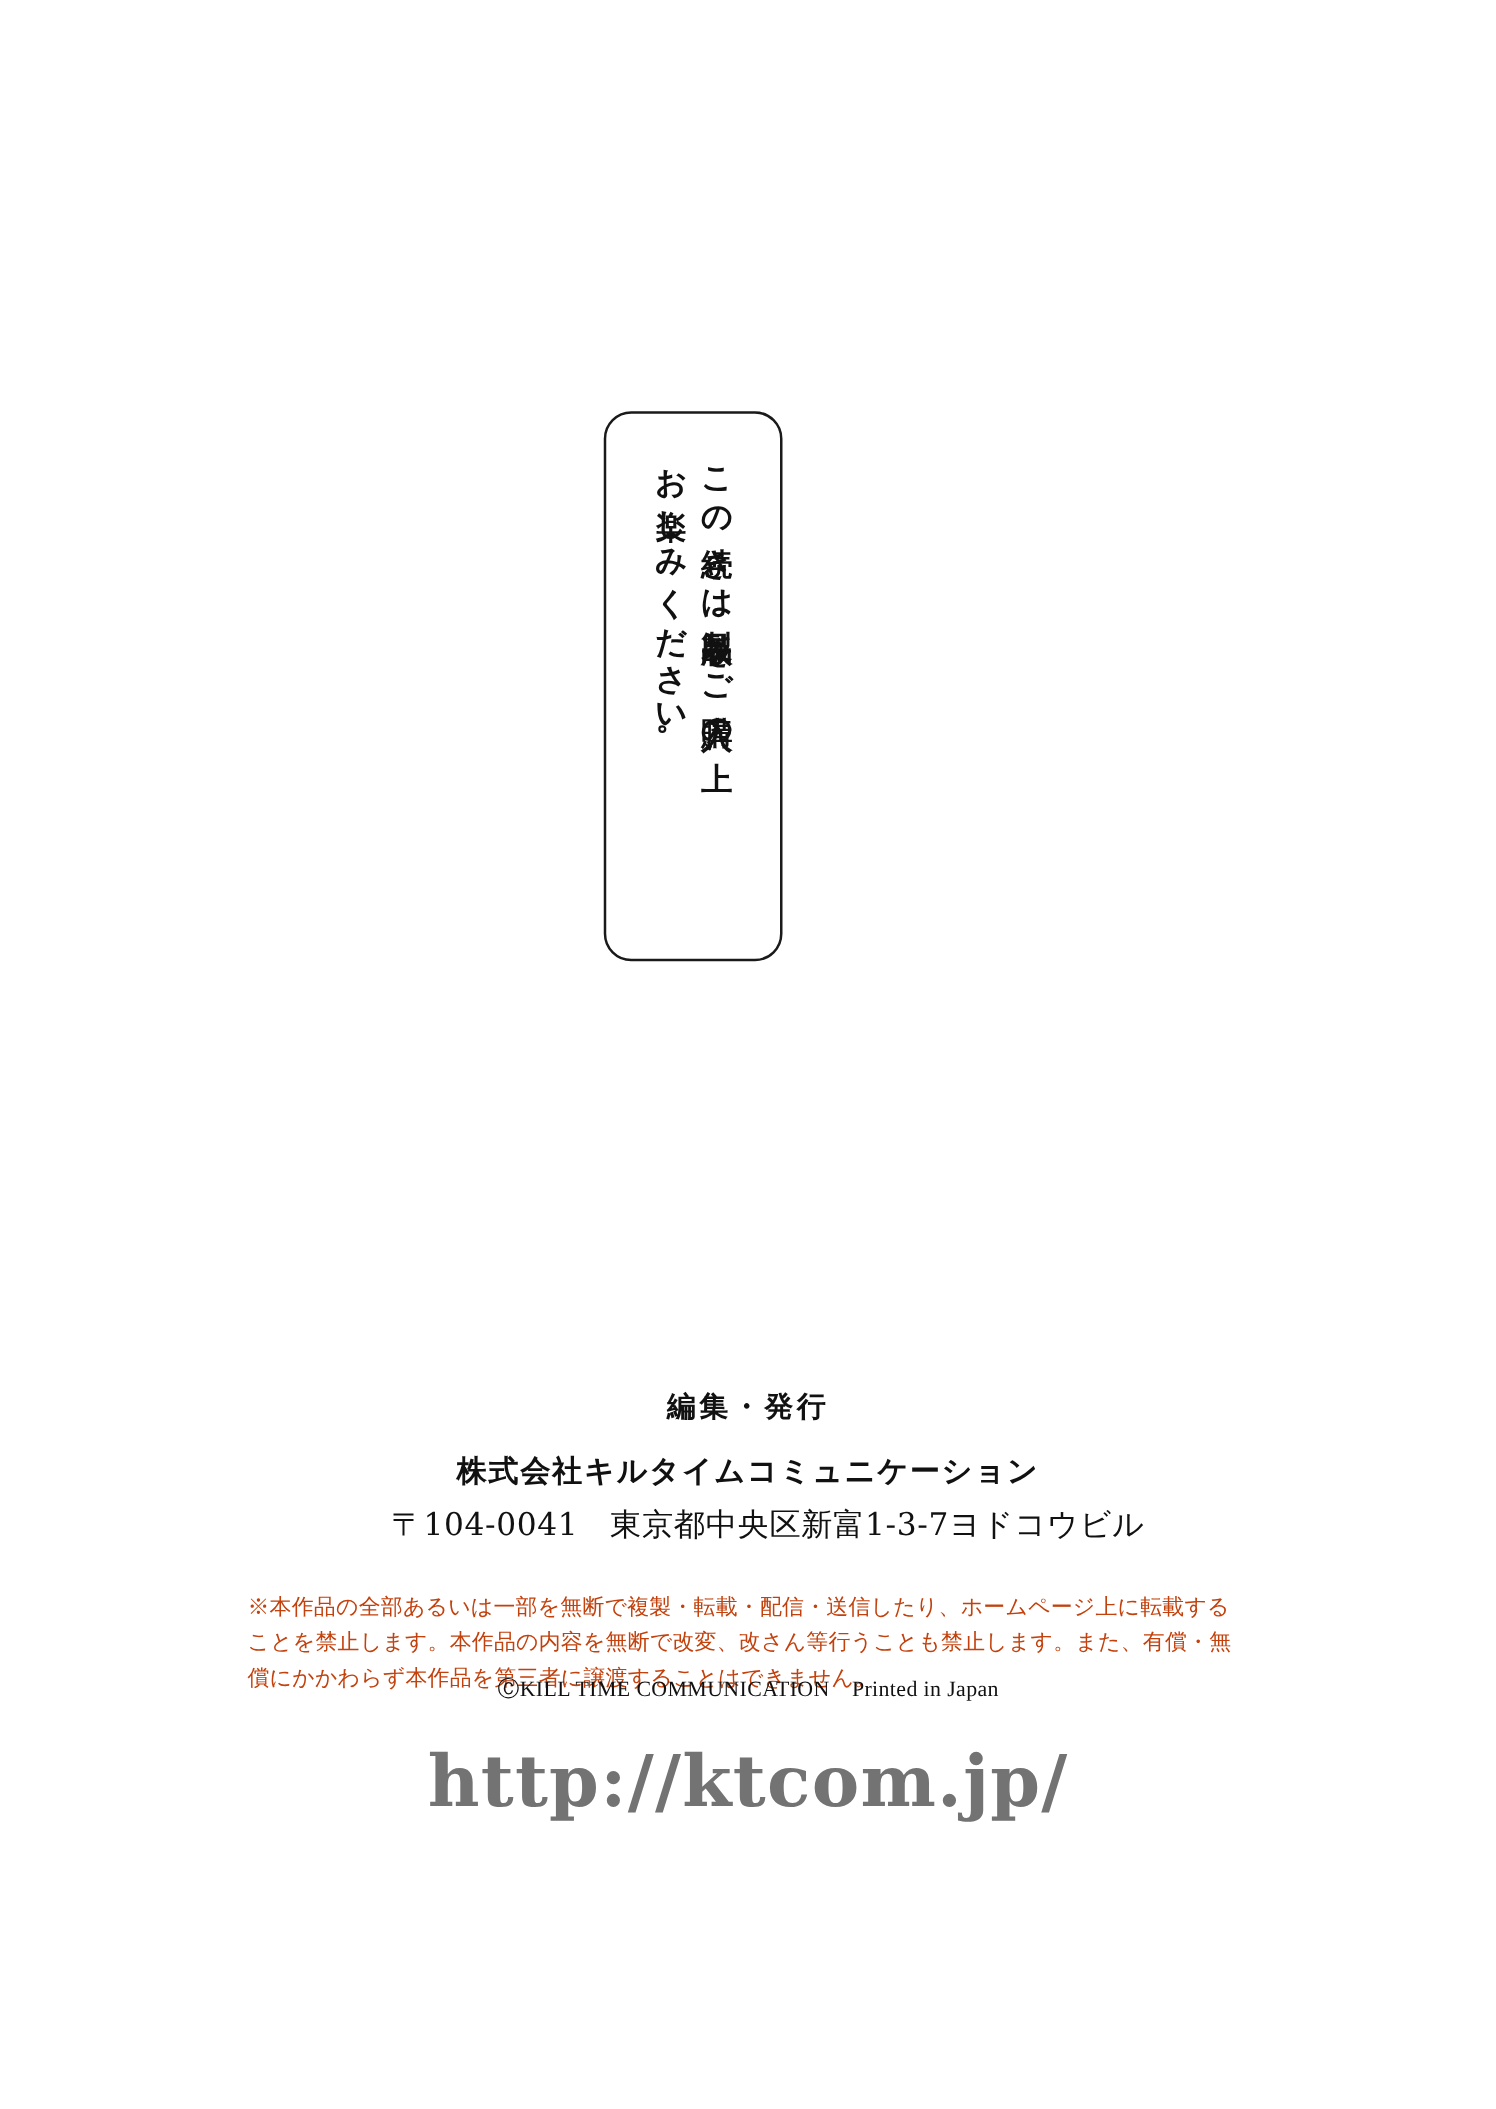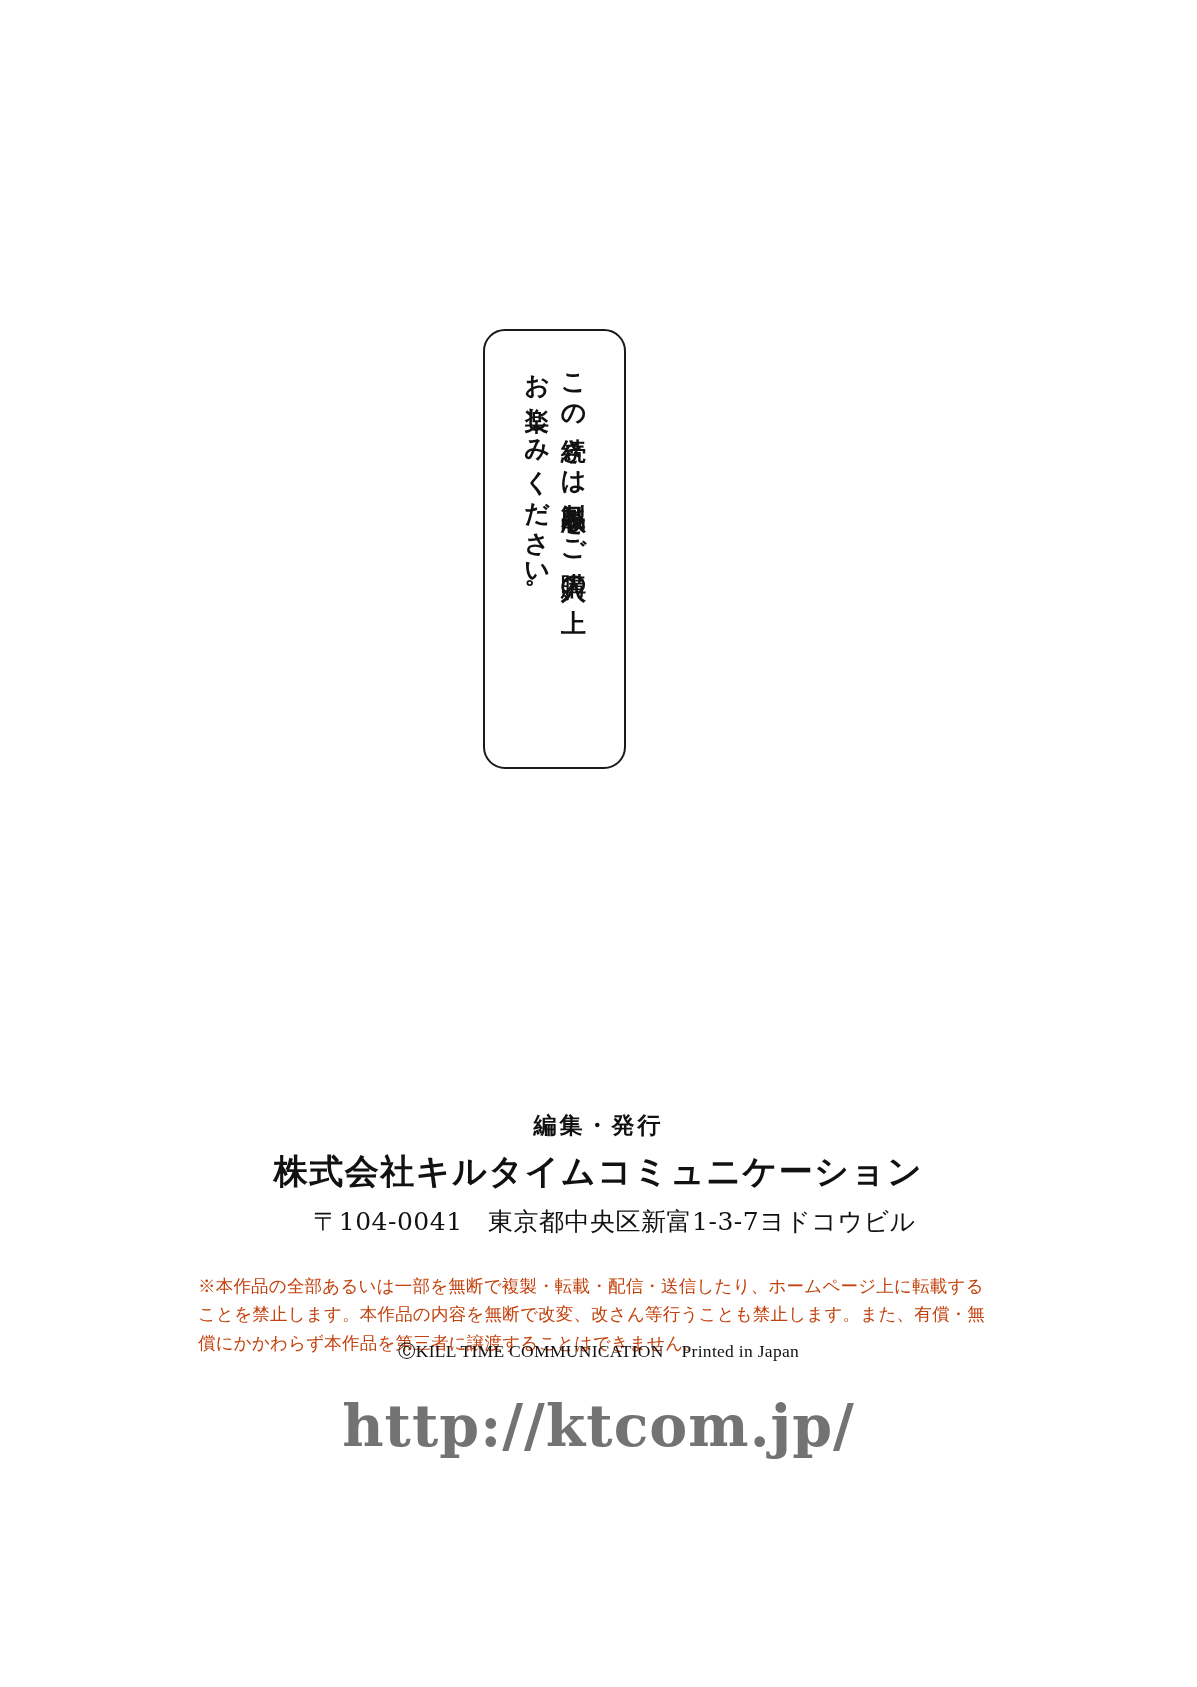--- a/index.html
+++ b/index.html
@@ -60,25 +60,25 @@
     left: 0;
     right: 0;
     top: 1110px;
     text-align: center;
   }
   .c-role {
     font-family: "DejaVu Serif", "Liberation Serif", serif;
     font-size: 23px;
     font-weight: 700;
     letter-spacing: 3px;
-    margin-bottom: 8px;
+    margin-bottom: 20px;
   }
   .c-company {
     font-family: "DejaVu Serif", "Liberation Serif", serif;
-    font-size: 34px;
+    font-size: 24px;
     font-weight: 700;
     letter-spacing: 1.5px;
     margin-bottom: 10px;
   }
   .c-address {
     font-family: "DejaVu Serif", "Liberation Serif", serif;
     font-size: 25px;
     font-weight: 400;
     letter-spacing: 0.5px;
     margin-bottom: 8px;

